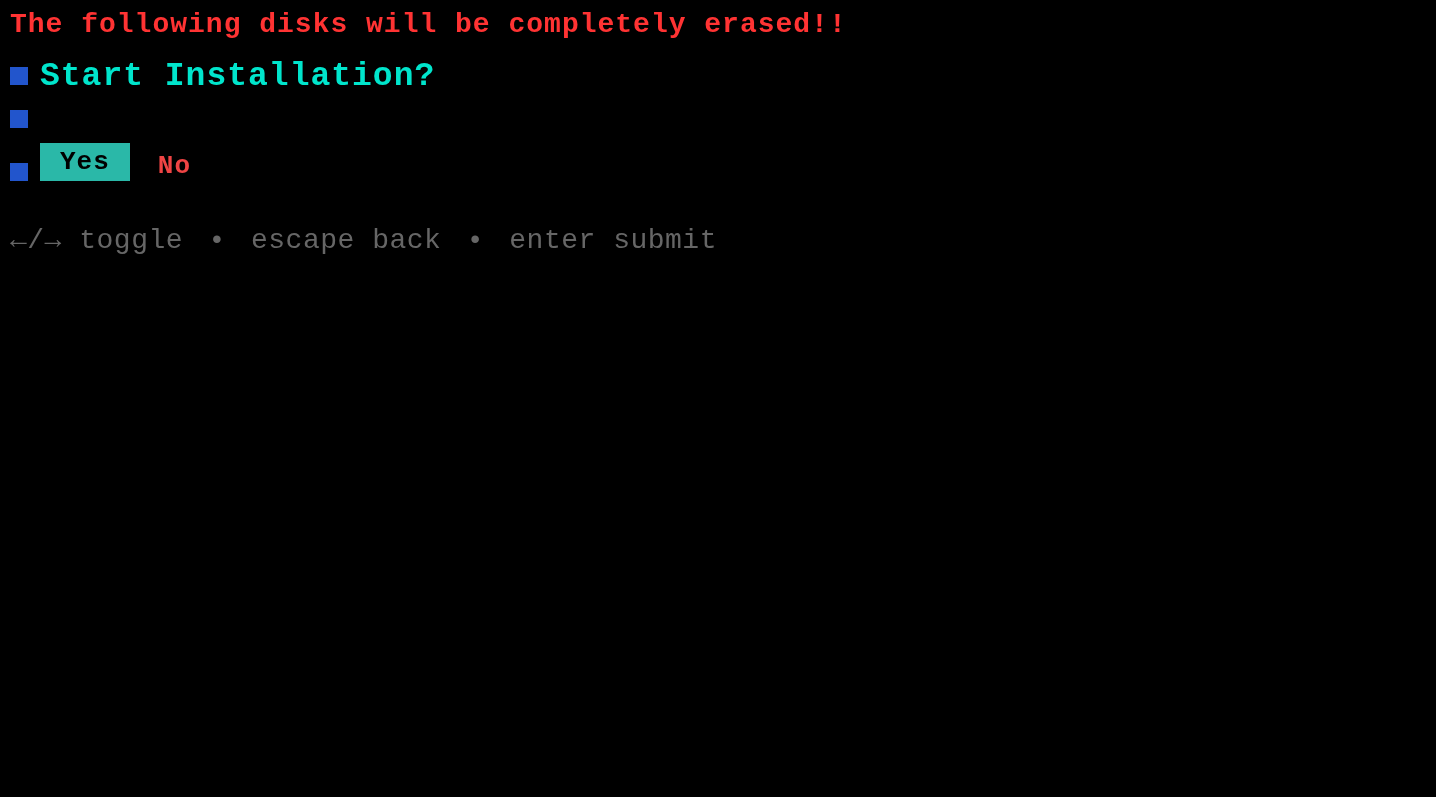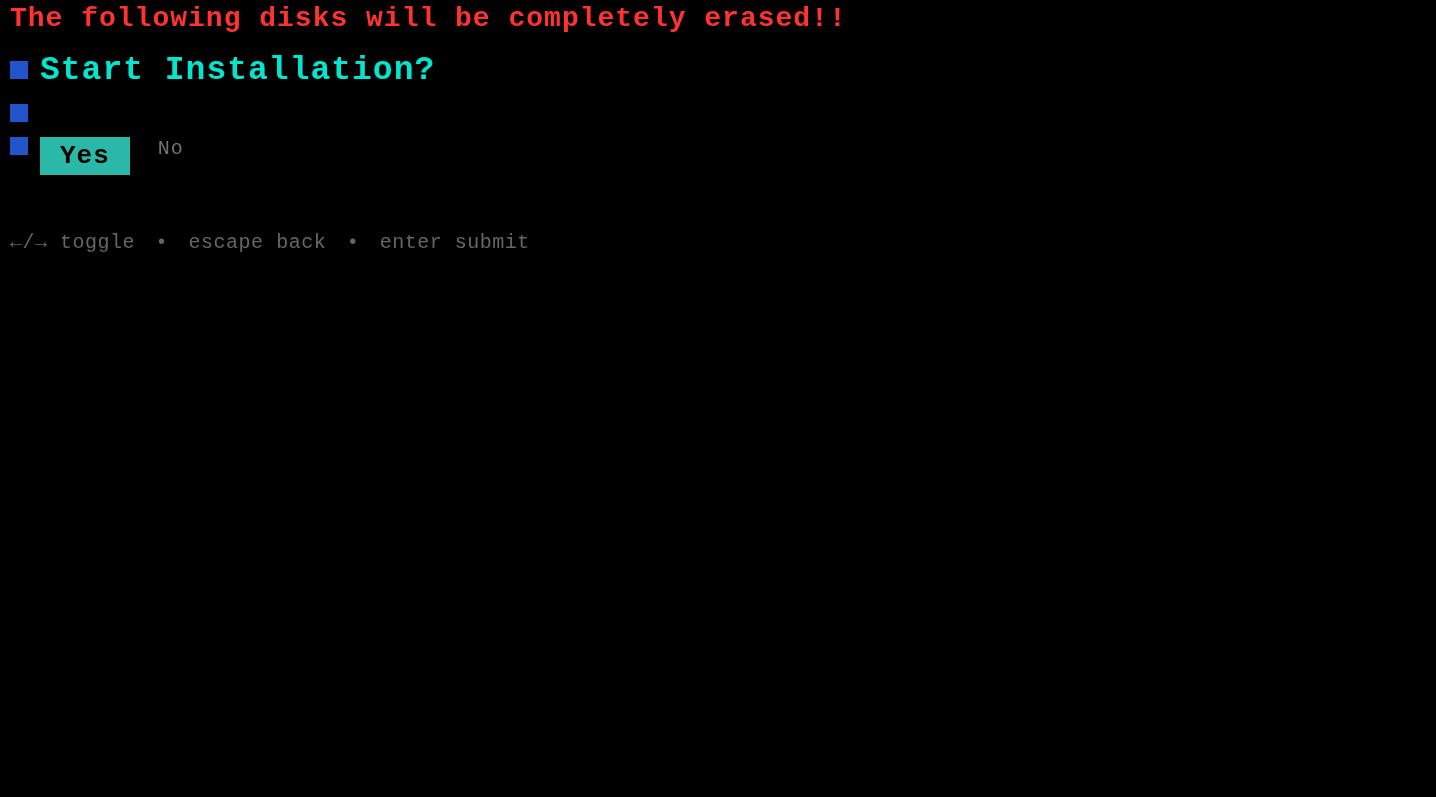--- a/index.html
+++ b/index.html
@@ -13,21 +13,21 @@
       width: 1436px;
       height: 797px;
       font-family: 'Courier New', Courier, monospace;
       overflow: hidden;
     }
 
     .screen {
       width: 1436px;
       height: 797px;
       background-color: #000000;
-      padding: 2px 10px 10px 10px;
+      padding: 8px 10px 10px 10px;
     }
 
     .warning-line {
       color: #ff3333;
       font-size: 28px;
       font-weight: bold;
       letter-spacing: 1px;
       margin-bottom: 16px;
       line-height: 1.2;
     }
@@ -63,52 +63,52 @@
 
     .blank-row {
       display: flex;
       align-items: center;
       height: 28px;
       margin-bottom: 10px;
     }
 
     .buttons-row {
       display: flex;
-      align-items: flex-start;
+      align-items: flex-end;
       gap: 0;
     }
 
     .btn-yes {
       background-color: #2ab8a8;
       color: #000000;
       font-family: 'Courier New', Courier, monospace;
       font-size: 26px;
       font-weight: bold;
       padding: 4px 20px;
       border: none;
       cursor: pointer;
       letter-spacing: 1px;
       margin-right: 28px;
     }
 
     .btn-no {
       background-color: transparent;
-      color: #737373;
+      color: #ef4444;
       font-family: 'Courier New', Courier, monospace;
-      font-size: 20px;
-      font-weight: normal;
+      font-size: 26px;
+      font-weight: bold;
       border: none;
       cursor: pointer;
       letter-spacing: 1px;
     }
 
     .keybindings {
       color: #666666;
-      font-size: 20px;
-      margin-top: 56px;
+      font-size: 28px;
+      margin-top: 44px;
       letter-spacing: 0.5px;
     }
 
     .keybindings .dot {
       margin: 0 8px;
     }
   </style>
 </head>
 <body>
 

